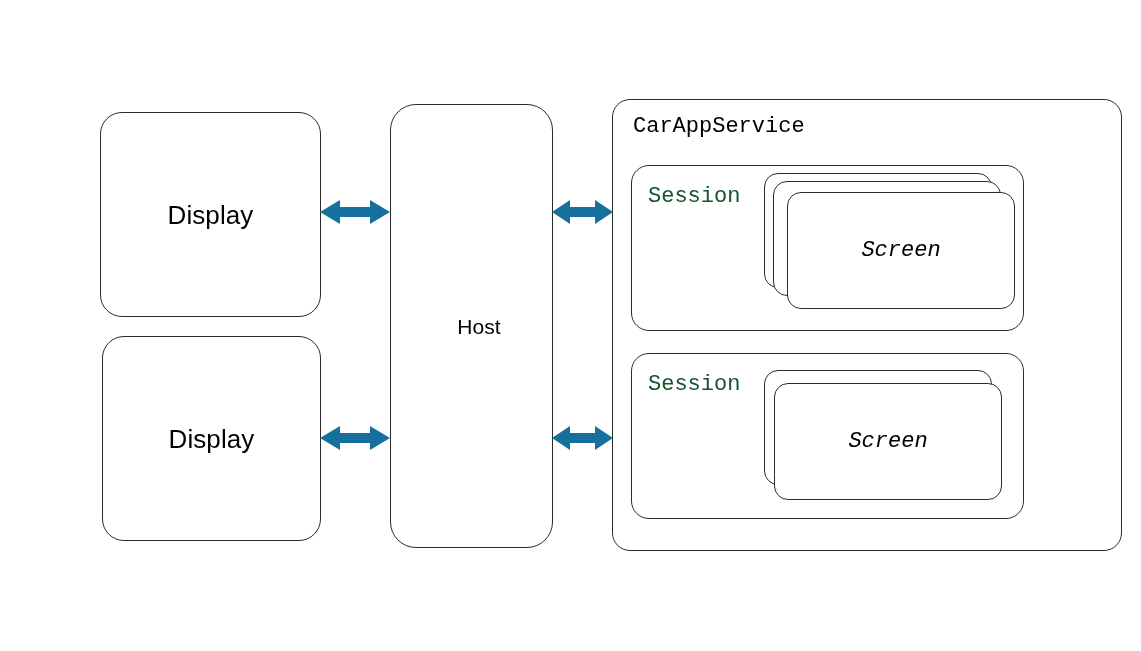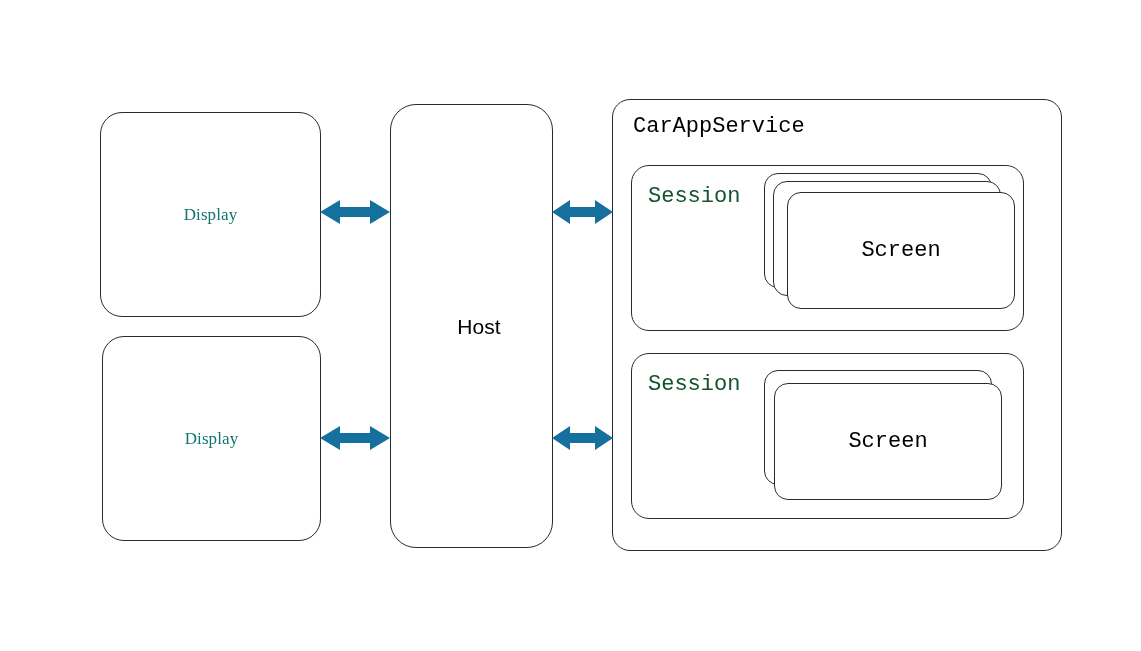--- a/index.html
+++ b/index.html
@@ -27,23 +27,23 @@
     border-radius: 22px;
   }
 
   
   .display-box {
     display: flex;
     align-items: center;
     justify-content: center;
   }
   .display-label {
-    font-family: Liberation Serif, serif;
-    font-size: 17px;
-    color: #0f766e;
+    font-family: Liberation Sans, sans-serif;
+    font-size: 26px;
+    color: #000000;
     letter-spacing: 0.1px;
     line-height: 1;
   }
 
   
   .host-box {
     display: flex;
     align-items: center;
     justify-content: center;
   }
@@ -87,20 +87,21 @@
   
   .screen-stack {
     position: absolute;
   }
   .screen-card {
     position: absolute;
     box-sizing: border-box;
     background: #ffffff;
     border: 1px solid #2b2b2b;
     border-radius: 14px;
+    font-style: italic;
   }
   .screen-card.front {
     display: flex;
     align-items: center;
     justify-content: center;
   }
   .screen-label {
     font-family: "Liberation Mono", monospace;
     font-size: 22px;
     color: #000000;
@@ -126,21 +127,21 @@
   </div>
 
   <div class="node display-box" style="left:102px; top:336px; width:219px; height:205px;">
     <span class="display-label">Display</span>
   </div>
 
   <div class="node host-box" style="left:390px; top:104px; width:163px; height:444px; border-radius:26px;">
     <span class="host-label">Host</span>
   </div>
 
-  <div class="node service-box" style="left:612px; top:99px; width:450px; height:452px;">
+  <div class="node service-box" style="left:612px; top:99px; width:510px; height:452px;">
 
     <span class="service-title">CarAppService</span>
 
     <div class="node session-box" style="left:18px; top:65px; width:393px; height:166px;">
 
       <span class="session-title">Session</span>
 
       <div class="screen-stack" style="left:0; top:0; width:100%; height:100%;">
 
         <div class="screen-card back2" style="left:132px; top:7px; width:228px; height:115px;"></div>

